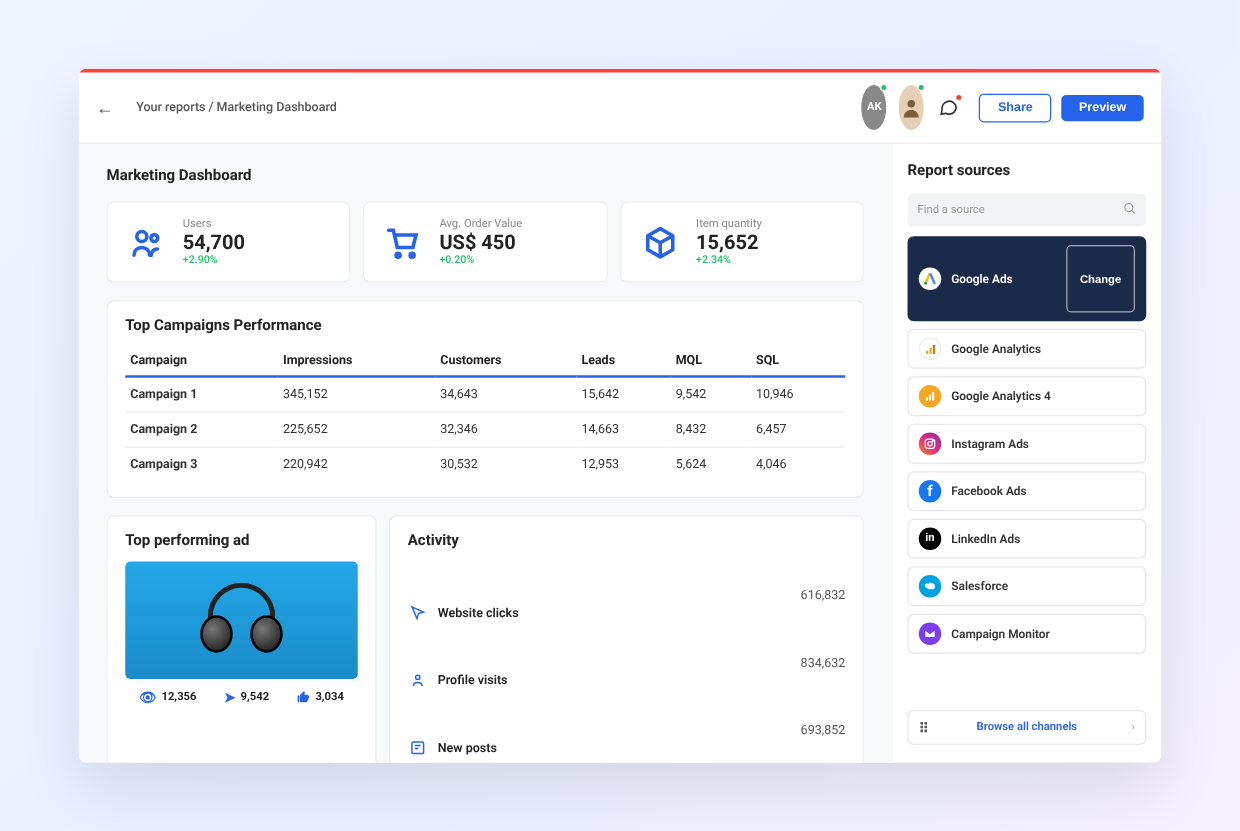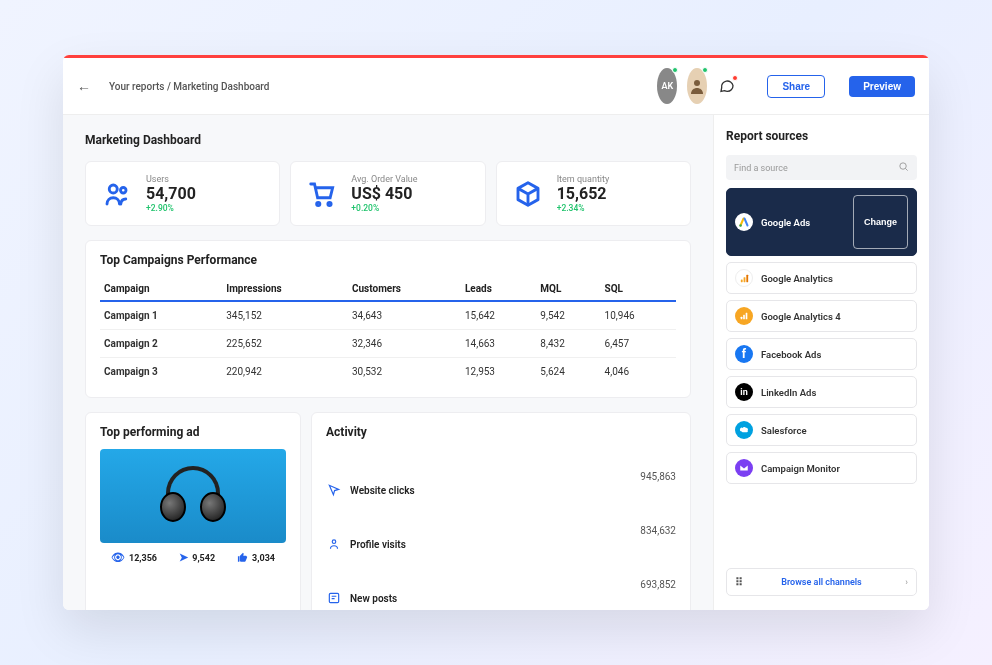--- a/index.html
+++ b/index.html
@@ -9,21 +9,21 @@
 .topbar { display: flex; align-items: center; padding: 10px 14px; border-bottom: 1px solid #eee; font-size: 10px; }
 .back { color: #555; font-size: 14px; margin-right: 18px; cursor: pointer; }
 .breadcrumb { color: #555; font-weight: 500; }
 .spacer { flex: 1; }
 .avatar-group { display: flex; align-items: center; gap: 10px; margin-right: 14px; }
 .av { width: 20px; height: 36px; border-radius: 50%; background: #888; color: #fff; font-size: 9px; display: flex; align-items: center; justify-content: center; font-weight: 600; position: relative; }
 .av-img { background: #e6d0b3; }
 .dot-g { position: absolute; top: -1px; right: -1px; width: 6px; height: 6px; border-radius: 50%; background: #1fc36c; border: 1px solid #fff; }
 .dot-r { position: absolute; top: -1px; right: -1px; width: 6px; height: 6px; border-radius: 50%; background: #ff3b30; border: 1px solid #fff; }
 .chat-ic { width: 20px; height: 20px; border-radius: 50%; display: flex; align-items: center; justify-content: center; position: relative; font-size: 13px; color:#333;}
-.btn { border-radius: 4px; padding: 5px 14px; font-size: 10px; font-weight: 600; cursor: pointer; margin-left: 16px; }
+.btn { border-radius: 4px; padding: 5px 14px; font-size: 10px; font-weight: 600; cursor: pointer; }
 .btn-outline { border: 1.3px solid #2563eb; color: #2563eb; background: #fff; margin-right: 8px; }
 .btn-primary { background: #2563eb; color: #fff; border: none; }
 .body { flex: 1; display: flex; overflow: hidden; }
 .main { flex: 1; background: #f7f8fa; padding: 18px 22px; overflow: auto; }
 .main h1 { font-size: 12px; font-weight: 700; color: #222; margin-bottom: 14px; }
 .kpi-row { display: flex; gap: 10px; margin-bottom: 14px; }
 .card { background: #fff; border: 1px solid #ededf0; border-radius: 6px; padding: 12px 14px; }
 .kpi { flex: 1; display: flex; gap: 12px; align-items: center; }
 .kpi-ic { width: 34px; height: 34px; display: flex; align-items: center; justify-content: center; }
 .kpi-txt { display: flex; flex-direction: column; }
@@ -221,21 +221,21 @@
           <div class="tbl-title">Activity</div>
           <div class="act-row">
             <div class="act-left">
                 <span class="act-ic">
                   <svg width="14" height="14" viewBox="0 0 24 24" fill="none" stroke="#2563eb" stroke-width="2">
                     <path d="M4 4l7 16 2-7 7-2z"></path>
                   </svg>
                 </span>
                 <span>Website clicks</span>
               </div>
-            <span class="act-val">945,863</span>
+            <span class="act-val">616,832</span>
           </div>
           <div class="act-row">
             <div class="act-left">
                 <span class="act-ic">
                   <svg width="14" height="14" viewBox="0 0 24 24" fill="none" stroke="#2563eb" stroke-width="2">
                     <circle cx="12" cy="8" r="3"></circle>
                     <path d="M6 20c0-3 2.7-5 6-5s6 2 6 5"></path>
                   </svg>
                 </span>
                 <span>Profile visits</span>
@@ -307,20 +307,30 @@
         <div class="src-ic" style="background:#f7a623">
             <svg width="10" height="10" viewBox="0 0 24 24">
               <rect x="4" y="14" width="4" height="6" fill="#fff" rx="1"></rect>
               <rect x="10" y="9" width="4" height="11" fill="#fff" rx="1"></rect>
               <rect x="16" y="4" width="4" height="16" fill="#fff" rx="1"></rect>
             </svg>
           </div>
         <span>Google Analytics 4</span>
       </div>
       <div class="src">
+        <div class="src-ic" style="background:linear-gradient(45deg,#f58529,#dd2a7b,#8134af)">
+            <svg width="10" height="10" viewBox="0 0 24 24" fill="none" stroke="#fff" stroke-width="2.5">
+              <rect x="3" y="3" width="18" height="18" rx="5"></rect>
+              <circle cx="12" cy="12" r="4"></circle>
+              <circle cx="17.5" cy="6.5" r="1" fill="#fff"></circle>
+            </svg>
+          </div>
+        <span>Instagram Ads</span>
+      </div>
+      <div class="src">
         <div class="src-ic" style="background:#1877f2">
             <span style="font-weight:700;font-size:12px">f</span>
           </div>
         <span>Facebook Ads</span>
       </div>
       <div class="src">
         <div class="src-ic" style="background:#000000">
             <span style="font-weight:700;font-size:9px">in</span>
           </div>
         <span>LinkedIn Ads</span>

